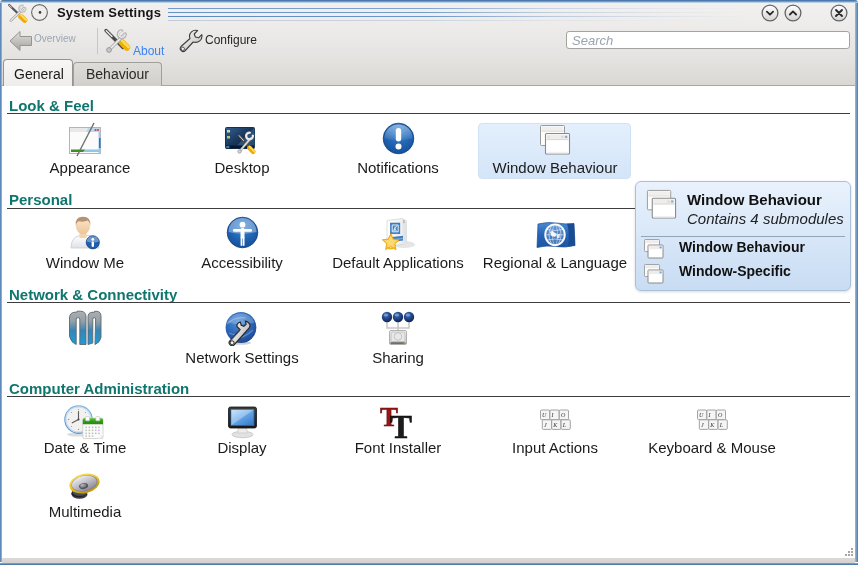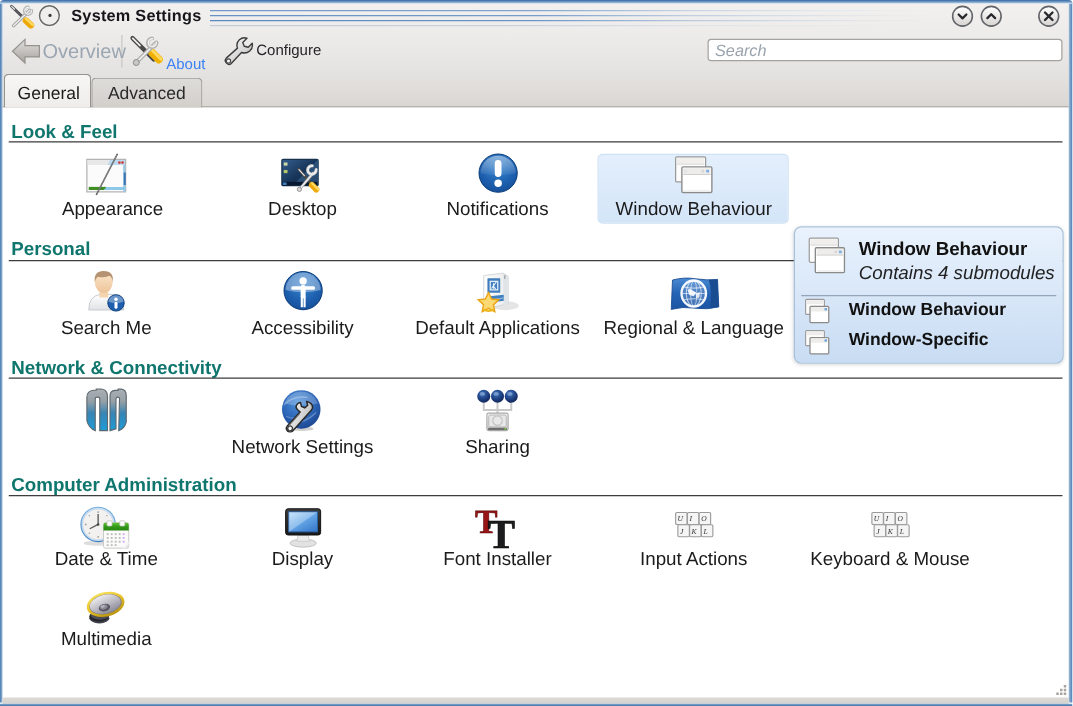--- a/index.html
+++ b/index.html
@@ -8,21 +8,21 @@
 
 #topborder{left:0;top:0;width:858px;height:3px;background:linear-gradient(#39689f,#7ea6cf 60%,#dfe9f2);border-radius:4px 4px 0 0;}
 #leftborder{left:0;top:2px;width:2px;height:560px;background:linear-gradient(90deg,#4a7ab0,#9dbcd9);}
 #rightborder{left:855px;top:2px;width:3px;height:560px;background:linear-gradient(90deg,#9dbcd9,#4a7ab0);}
 #bottomborder{left:0;top:563px;width:858px;height:2px;background:linear-gradient(#86aed2,#3a6ba3);}
 #chrome{left:2px;top:2px;width:853px;height:85px;background:linear-gradient(#f2f1f0 0%,#edecea 28%,#e9e8e7 46%,#e3e1de 72%,#d9d6d2 100%);}
 #statusbar{left:2px;top:558px;width:853px;height:5px;background:linear-gradient(#dcdad7,#d4d1cd);}
 
 #titletext{left:57px;top:5px;font-size:13px;font-weight:bold;color:#15151a;letter-spacing:0.2px;}
 
-#ovtext{left:34px;top:33px;font-size:16px;color:#9ba6b2;}
+#ovtext{left:34px;top:33px;font-size:10px;color:#9ba6b2;}
 #abouttext{left:133px;top:33px;font-size:12px;color:#3b82f6;margin-top:11px;}
 #configtext{left:205px;top:33px;font-size:12px;color:#26262a;}
 #tbsep{left:97px;top:28px;width:1px;height:26px;background:#c9c7c4;}
 #searchbox{left:566px;top:31px;width:282px;height:16px;background:#fff;border:1px solid #a5a3a0;border-radius:3px;}
 #searchtext{left:572px;top:33px;font-size:13px;font-style:italic;color:#9aa3ad;}
 
 #tabbar-line{left:2px;top:85px;width:853px;height:1px;background:#a9a7a4;}
 #pane{left:2px;top:86px;width:853px;height:472px;background:#fff;}
 .tab{box-sizing:border-box;font-size:14px;color:#1a1a1a;text-align:center;}
 #tab1{left:3px;top:59px;width:70px;height:27px;background:linear-gradient(#f7f6f5,#efedec);border:1px solid #96948f;border-bottom:none;border-radius:4px 4px 0 0;line-height:28px;text-indent:2px;}
@@ -51,38 +51,38 @@
   <div class="abs" id="tbsep"></div>
   <div class="abs" id="ovtext">Overview</div>
   <div class="abs" id="abouttext">About</div>
   <div class="abs" id="configtext">Configure</div>
   <div class="abs" id="searchbox"></div>
   <div class="abs" id="searchtext">Search</div>
 
   <div class="abs" id="tabbar-line"></div>
   <div class="abs" id="pane"></div>
   <div class="abs tab" id="tab1">General</div>
-  <div class="abs tab" id="tab2">Advanced</div>
+  <div class="abs tab" id="tab2">Behaviour</div>
 
   <div class="abs sechead" style="left:9px;top:97px;">Look &amp; Feel</div>
   <div class="abs secline" style="top:113px;"></div>
   <div class="abs sechead" style="left:9px;top:191px;">Personal</div>
   <div class="abs secline" style="top:208px;"></div>
   <div class="abs sechead" style="left:9px;top:286px;">Network &amp; Connectivity</div>
   <div class="abs secline" style="top:302px;"></div>
   <div class="abs sechead" style="left:9px;top:380px;">Computer Administration</div>
   <div class="abs secline" style="top:396px;"></div>
 
   <div class="abs" id="hilite"></div>
 
   <div class="abs lbl" style="left:10px;top:159px;width:160px;">Appearance</div>
   <div class="abs lbl" style="left:162px;top:159px;width:160px;">Desktop</div>
   <div class="abs lbl" style="left:318px;top:159px;width:160px;">Notifications</div>
   <div class="abs lbl" style="left:475px;top:159px;width:160px;">Window Behaviour</div>
-  <div class="abs lbl" style="left:5px;top:254px;width:160px;">Search Me</div>
+  <div class="abs lbl" style="left:5px;top:254px;width:160px;">Window Me</div>
   <div class="abs lbl" style="left:162px;top:254px;width:160px;">Accessibility</div>
   <div class="abs lbl" style="left:318px;top:254px;width:160px;">Default Applications</div>
   <div class="abs lbl" style="left:475px;top:254px;width:160px;">Regional &amp; Language</div>
   <div class="abs lbl" style="left:162px;top:349px;width:160px;">Network Settings</div>
   <div class="abs lbl" style="left:318px;top:349px;width:160px;">Sharing</div>
   <div class="abs lbl" style="left:5px;top:439px;width:160px;">Date &amp; Time</div>
   <div class="abs lbl" style="left:162px;top:439px;width:160px;">Display</div>
   <div class="abs lbl" style="left:318px;top:439px;width:160px;">Font Installer</div>
   <div class="abs lbl" style="left:475px;top:439px;width:160px;">Input Actions</div>
   <div class="abs lbl" style="left:632px;top:439px;width:160px;">Keyboard &amp; Mouse</div>

